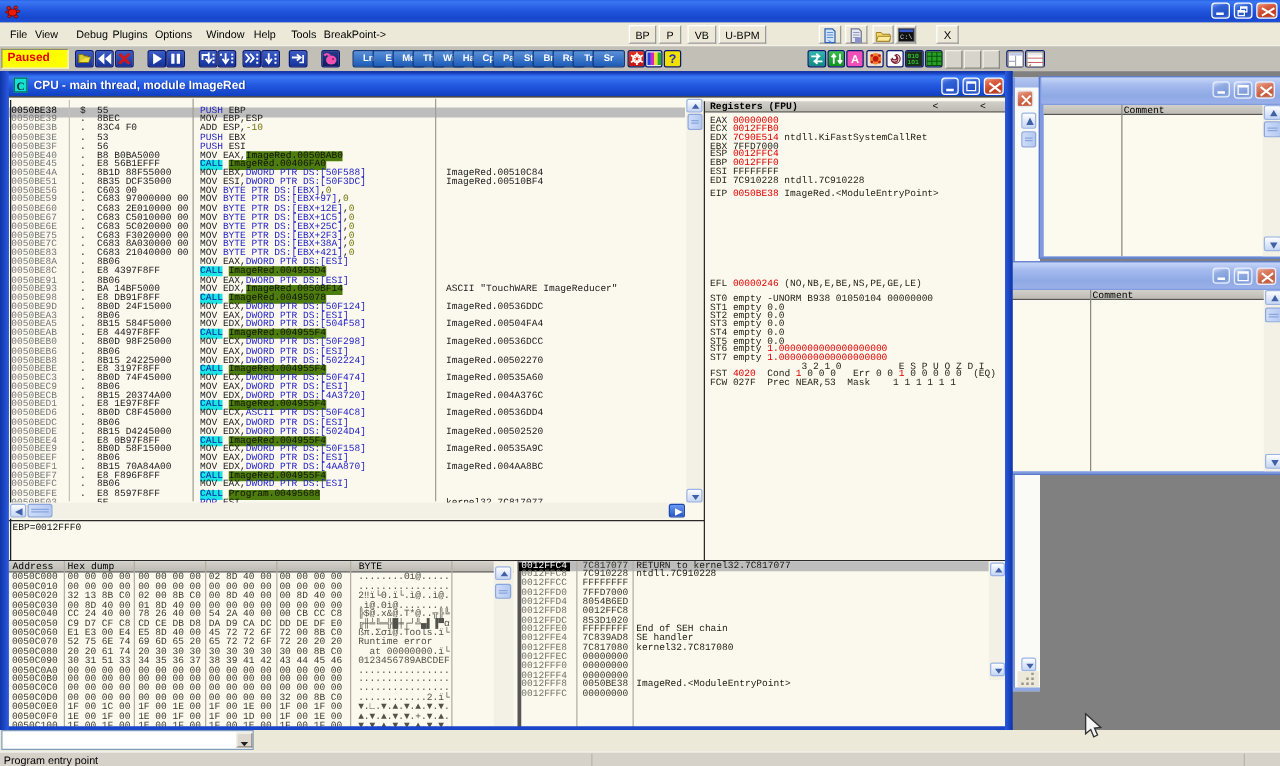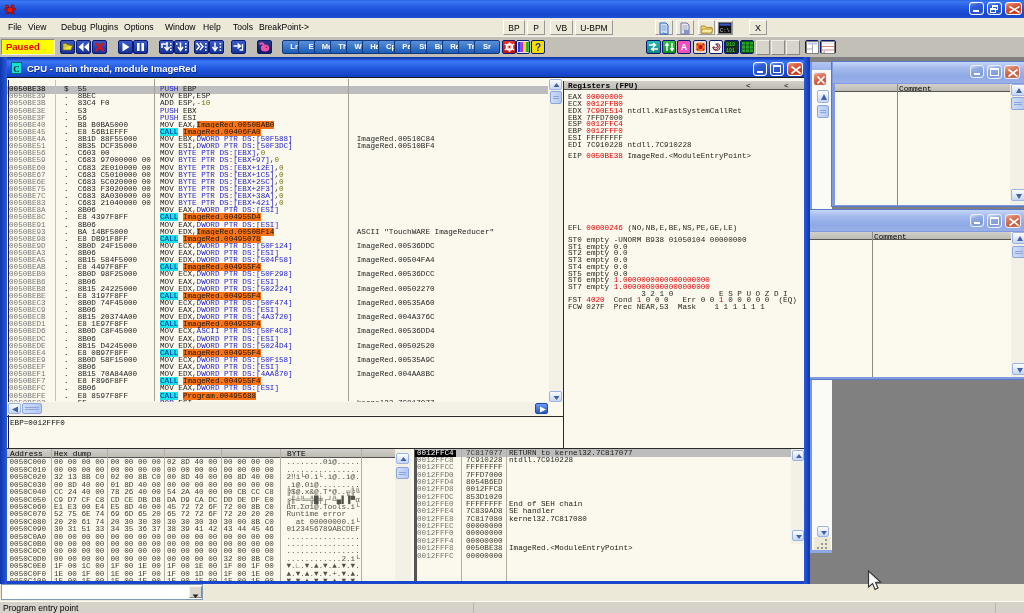--- a/index.html
+++ b/index.html
@@ -1,19 +1,19 @@
 <!DOCTYPE html>
 <html><head><meta charset="utf-8"><style>
 *{margin:0;padding:0;box-sizing:border-box}
 html,body{width:1024px;height:613px;overflow:hidden;background:#808080;font-family:"Liberation Sans",sans-serif;-webkit-font-smoothing:antialiased}
 .abs{position:absolute}
 pre{margin:0;font-family:"Liberation Mono",monospace}
 .mono{font-family:"Liberation Mono",monospace}
 .bl{color:#2424c8}.ol{color:#74740c}.r{color:#e00000}
-.cy{background:#1ae4e4;color:#0a1a9a}.yw{background:#f97316;color:#141406}
+.cy{background:#1ae4e4;color:#0a1a9a}.yw{background:#4d7c0f;color:#141406}
 .ga{color:#787878}.sa{color:#000}
 .bev{position:absolute;background:#ece9d8;border:1px solid;border-color:#fff #999 #999 #fff;text-align:center;color:#000}
 .tb{position:absolute;top:3px;height:14px;border:1px solid #0a1a70;border-radius:2px}
 .tb svg{display:block;margin:0 auto}
 .cell{position:absolute;top:3px;width:14px;height:15px;background:#d7d4cb;border:1px solid;border-color:#f0efe8 #8a887e #8a887e #f0efe8}
 .wb{position:absolute;top:3px;width:26px;height:14px;background:linear-gradient(#5a90d8,#1c5cb8);border:1px solid #10387e;border-radius:2px;color:#fff;font:bold 7.6px/12px "Liberation Sans";text-align:center}
 .sbb{position:absolute;background:linear-gradient(#fdfeff,#c6d6f4);border:1px solid #9cb4e4;border-radius:2px}
 .sbb svg{display:block}
 .dr{position:absolute;left:2.5px;height:7.4px;font:7.64px/7.4px "Liberation Mono",monospace;color:#3c3c34;white-space:pre}
 .dr span{position:absolute;top:0}

